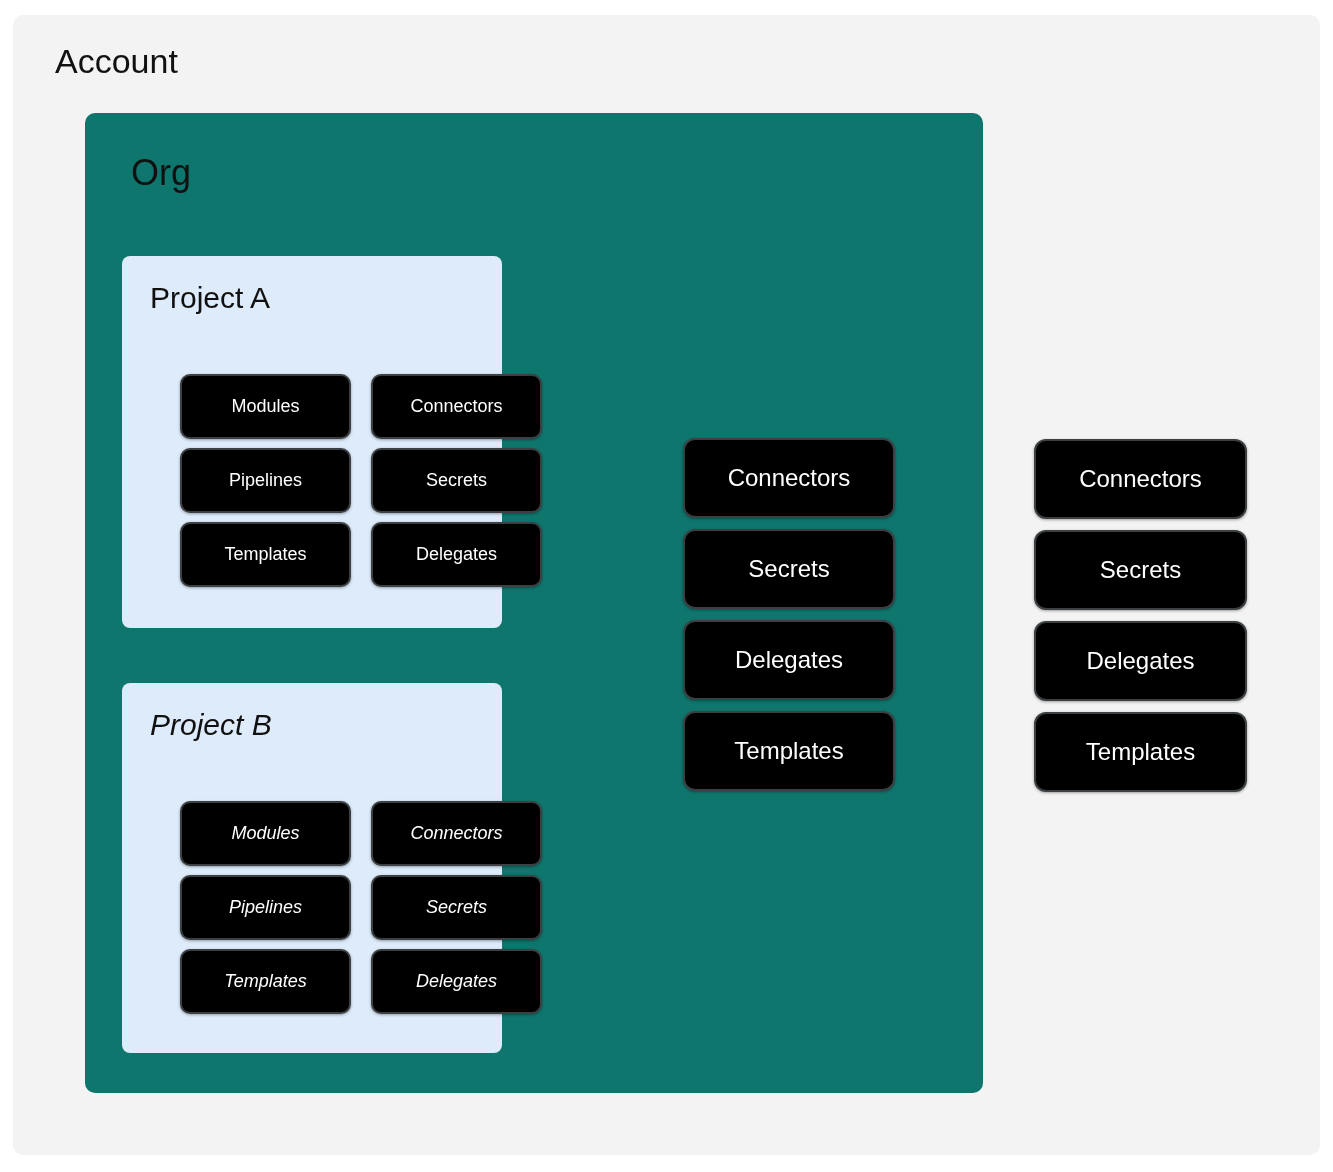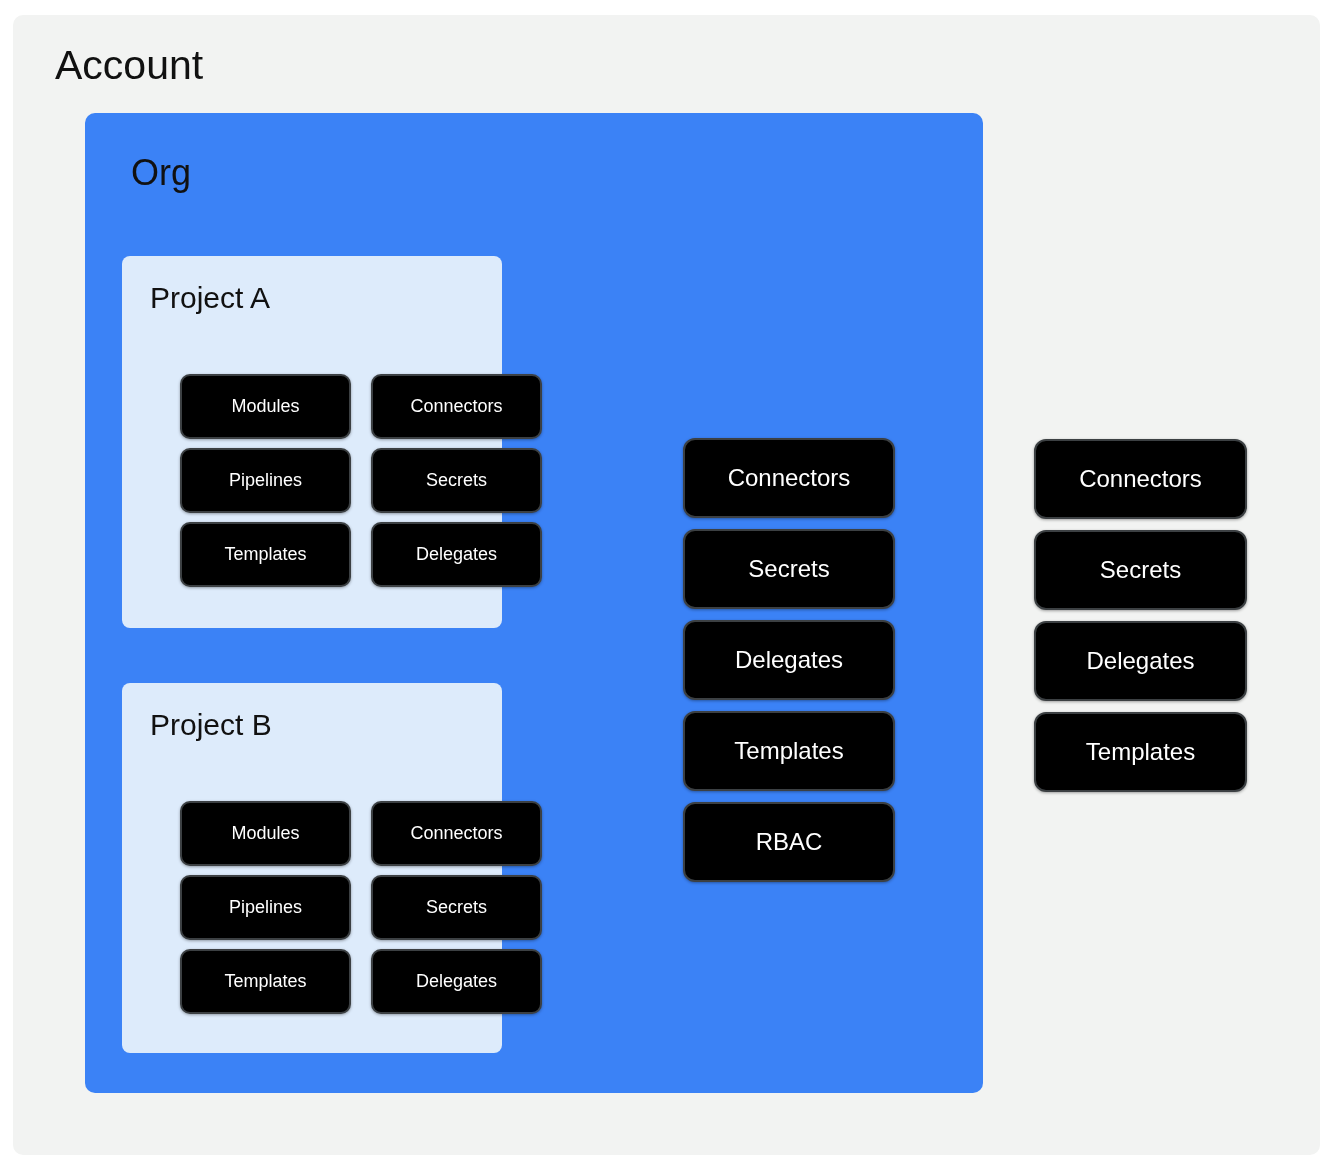--- a/index.html
+++ b/index.html
@@ -12,36 +12,36 @@
   }
   .abs { position: absolute; }
 
   
   .account-box {
     left: 13px; top: 15px; width: 1307px; height: 1140px;
     background: #f2f3f2; border-radius: 10px;
   }
   .account-title {
     left: 42px; top: 26px;
-    font-size: 41px; line-height: 1.2; color: #111111;
+    font-size: 34px; line-height: 1.2; color: #111111;
   }
   .org-box {
     left: 72px; top: 98px; width: 898px; height: 980px;
-    background: #3b82f6; border-radius: 10px;
+    background: #0f766e; border-radius: 10px;
   }
   .org-title {
     left: 46px; top: 38px;
     font-size: 36px; line-height: 1.2; color: #111111;
   }
   .project-box {
     left: 37px; width: 380px;
     background: #ddebfb; border-radius: 8px;
   }
   .project-a { top: 143px; height: 372px; }
-  .project-b { top: 570px; height: 370px; }
+  .project-b { top: 570px; height: 370px; font-style: italic; }
   .project-title {
     left: 28px; top: 24px;
     font-size: 30px; line-height: 1.2; color: #111111;
   }
 
   
   .pill {
     display: flex; align-items: center; justify-content: center;
     background: #000000;
     border: 2px solid #3c4043;
@@ -103,21 +103,20 @@
         <div class="pill">Templates</div>
         <div class="pill">Delegates</div>
       </div>
     </div>
 
     <div class="abs big-col org-col">
       <div class="pill">Connectors</div>
       <div class="pill">Secrets</div>
       <div class="pill">Delegates</div>
       <div class="pill">Templates</div>
-      <div class="pill">RBAC</div>
     </div>
   </div>
 
   <div class="abs big-col account-col">
     <div class="pill">Connectors</div>
     <div class="pill">Secrets</div>
     <div class="pill">Delegates</div>
     <div class="pill">Templates</div>
   </div>
 </div>

